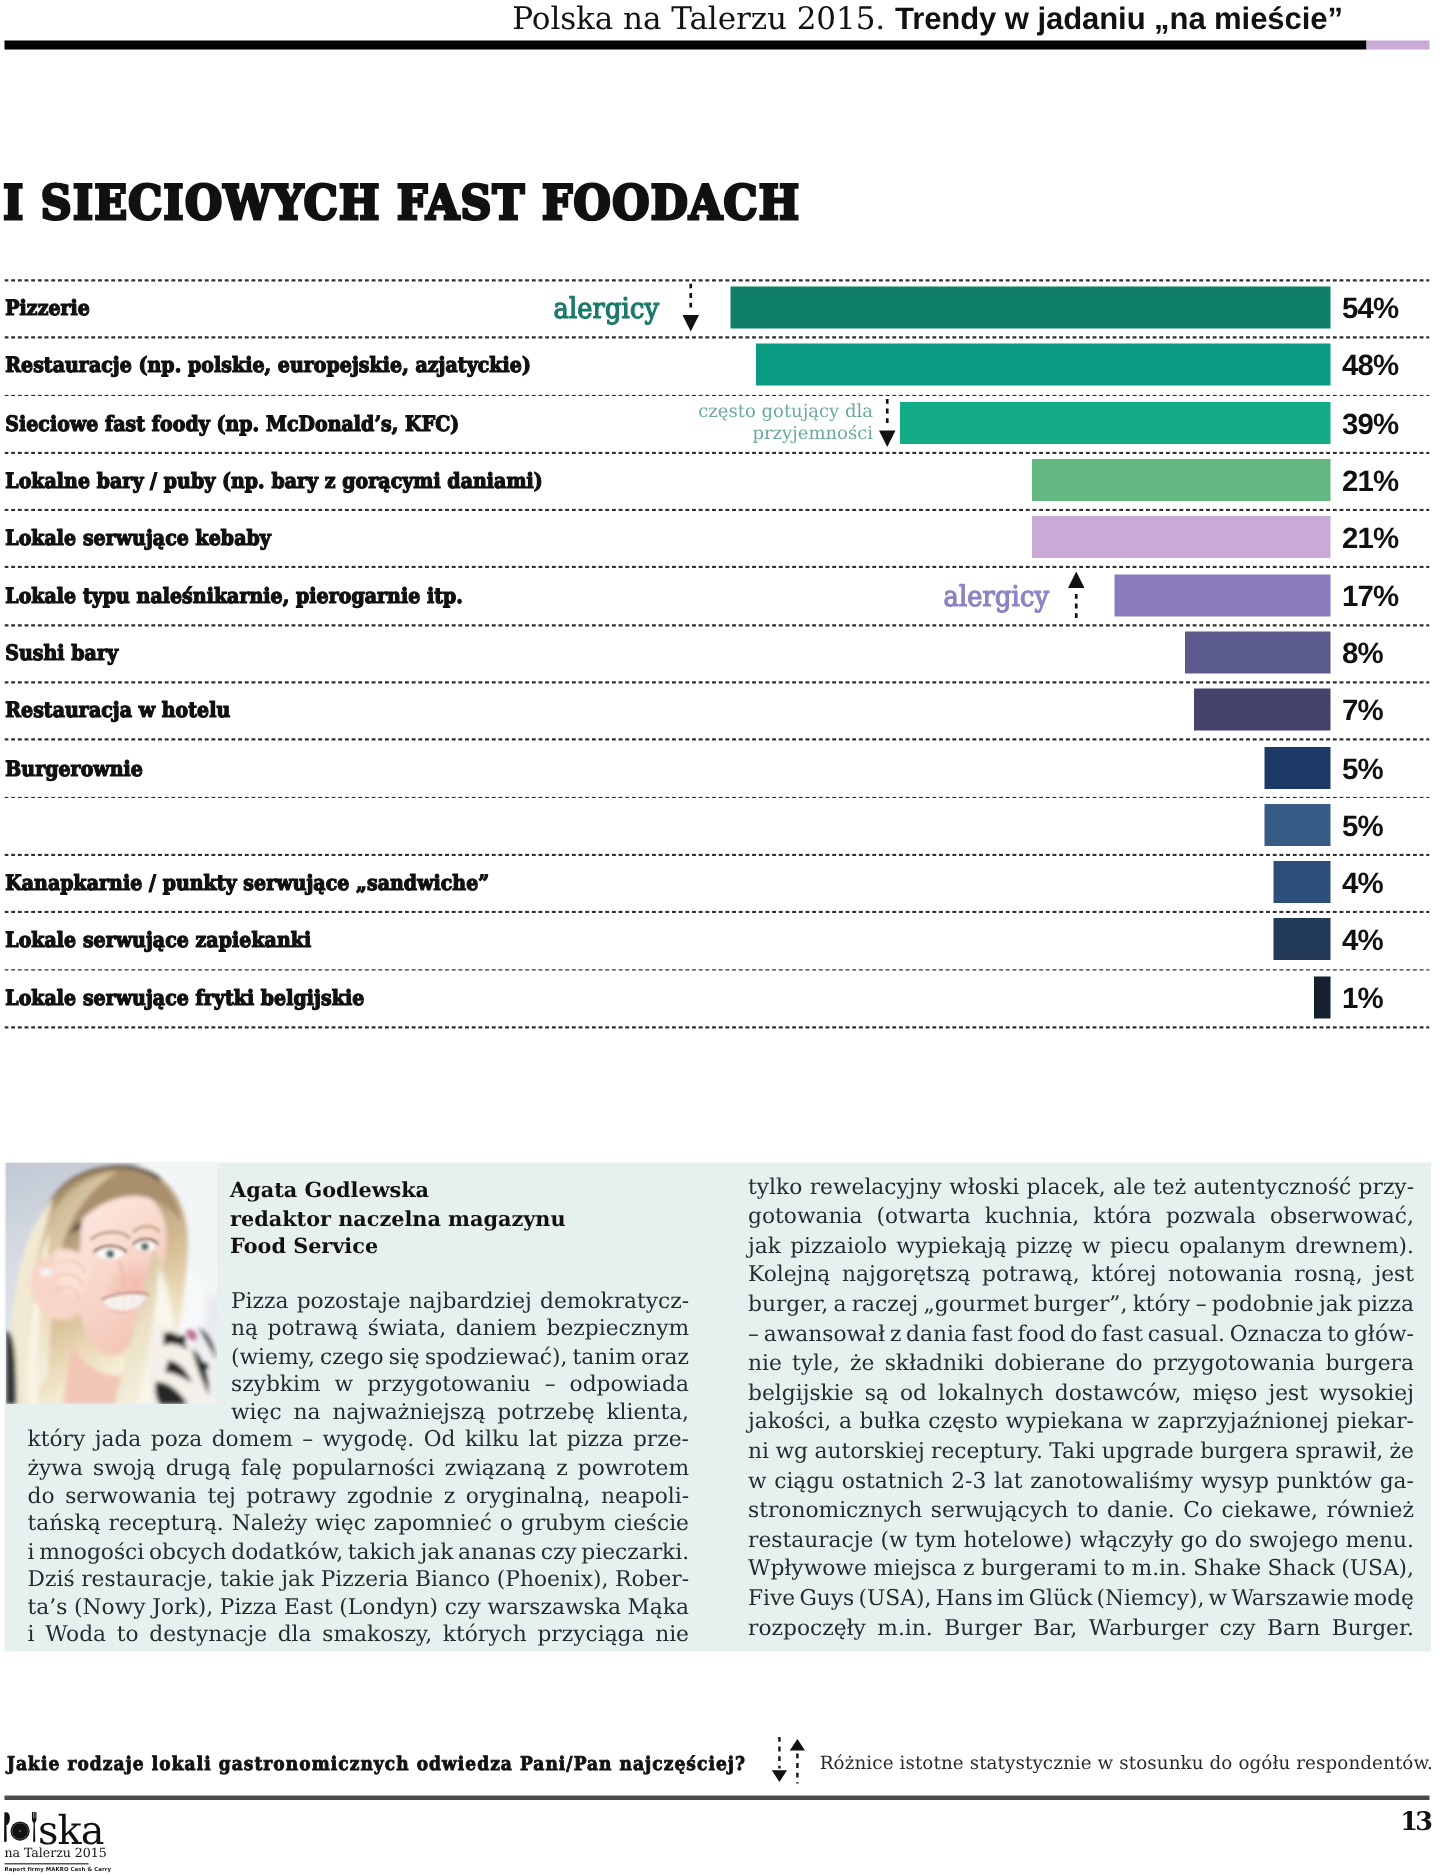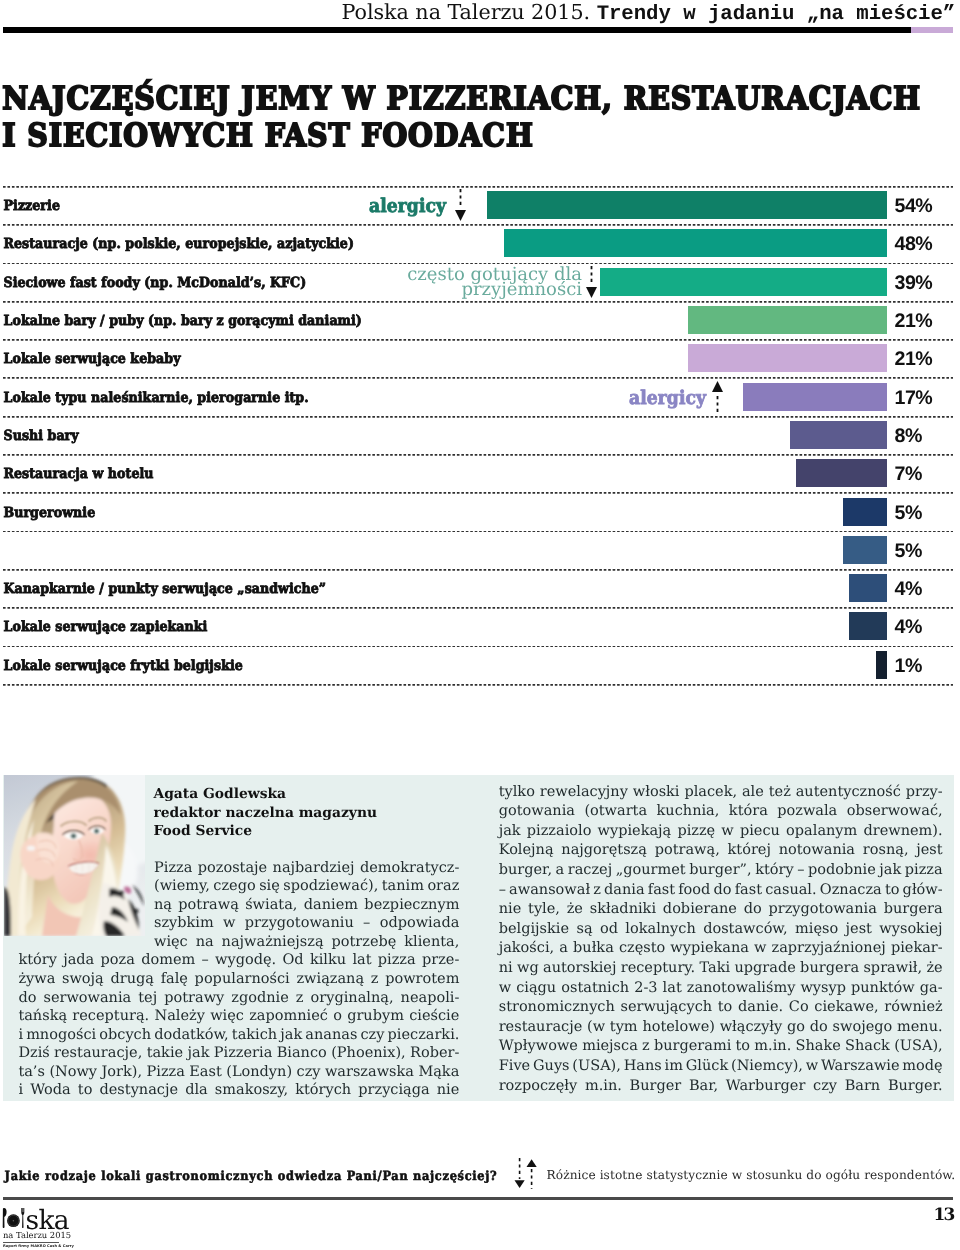--- a/index.html
+++ b/index.html
@@ -5,21 +5,21 @@
   html,body{margin:0;padding:0;}
   body{width:960px;height:1250px;background:#ffffff;overflow:hidden;
        font-family:"DejaVu Serif",serif;-webkit-font-smoothing:antialiased;
        text-rendering:geometricPrecision;}
   .page{position:relative;width:960px;height:1250px;will-change:transform;transform:translateZ(0);}
 
   
   .topbar{position:absolute;left:0;top:0;width:960px;height:28px;}
   .topbar-text{position:absolute;left:341.5px;top:1.1px;font-size:20.7px;line-height:22px;color:#111;white-space:nowrap;letter-spacing:-0.05px;}
   .topbar-text .pre{font-family:"DejaVu Serif",serif;font-weight:400;}
-  .topbar-text .ttl{font-family:Liberation Mono, monospace;font-weight:700;}
+  .topbar-text .ttl{font-family:Liberation Sans, sans-serif;font-weight:700;}
   .rule-black{position:absolute;left:3px;top:27px;width:908px;height:6px;background:#000;}
   .rule-purple{position:absolute;left:911px;top:27px;width:42px;height:6px;background:#c9aad7;}
 
   
   .headline{position:absolute;left:2.2px;top:79.5px;width:960px;
             font-family:"DejaVu Serif Condensed",serif;font-weight:700;font-size:31.6px;line-height:37.8px;
             letter-spacing:0.93px;color:#111;white-space:nowrap;
             -webkit-text-stroke:1.9px #111;}
 
   
@@ -31,26 +31,26 @@
   .cat{position:absolute;left:3.5px;top:50%;transform:translateY(-50%) translateY(1px);
        font-family:"DejaVu Serif Condensed",serif;font-weight:700;font-size:14px;line-height:20px;
        letter-spacing:0.06px;color:#111;white-space:nowrap;-webkit-text-stroke:0.8px #111;}
   .bar{position:absolute;right:73px;top:50%;transform:translateY(-50%);height:28px;}
   .pct{position:absolute;left:894.6px;top:50%;transform:translateY(-50%) translateY(1px);
        font-family:"Liberation Sans",sans-serif;font-weight:700;font-size:19.6px;line-height:20px;
        letter-spacing:-0.55px;color:#111;}
 
   
   .anno{position:absolute;top:50%;transform:translateY(-50%) translateY(1px);
-        font-family:"DejaVu Serif Condensed",serif;font-weight:700;font-size:19px;line-height:20px;
+        font-family:"DejaVu Serif Condensed",serif;font-weight:400;font-size:19px;line-height:20px;
         letter-spacing:0.1px;white-space:nowrap;}
   .anno.t1{-webkit-text-stroke:0.8px #1b7a68;}
   .anno.t2{-webkit-text-stroke:0.8px #8a85c4;}
   .anno2{position:absolute;top:50%;transform:translateY(-50%) translateY(0.5px);
-        font-family:"DejaVu Serif",serif;font-weight:400;font-size:18px;line-height:15.6px;
+        font-family:"DejaVu Serif",serif;font-weight:400;font-size:12px;line-height:15.6px;
         text-align:right;white-space:nowrap;}
   .arrow{position:absolute;}
 
   
   .panel{position:absolute;left:3px;top:775px;width:950.5px;height:326px;background:#e6f0ee;}
   .photo{position:absolute;left:4px;top:775px;width:141px;height:161px;overflow:hidden;}
   .qname{position:absolute;left:153.4px;top:784.9px;width:330px;
          font-family:"DejaVu Serif",serif;font-weight:700;font-size:13.85px;line-height:18.65px;color:#111;
          white-space:nowrap;}
   .qtext{position:absolute;left:18.4px;top:858.9px;width:441px;
@@ -85,21 +85,21 @@
 </style>
 </head>
 <body>
 
 <div class="page">
 <div class="topbar">
   <div class="topbar-text"><span class="pre">Polska na Talerzu 2015.</span> <span class="ttl">Trendy w jadaniu „na mieście”</span></div>
 </div>
 <div class="rule-black"></div>
 <div class="rule-purple"></div>
-<div class="headline"><span>NAJCZĘŚCIEJ JEMY W PIZZERIACH, RESTAURACJACH</span><br><span>I SIECIOWYCH FAST FOODACH</span></div>
+<div class="headline"><br><span>I SIECIOWYCH FAST FOODACH</span></div>
 <div class="chart">
   <div class="row">
     <svg class="dash" width="950" height="2" viewBox="0 0 950 2" preserveAspectRatio="none">
           <line x1="0" y1="1" x2="950" y2="1"></line>
         </svg>
     <div class="cat">Pizzerie</div>
     <div class="bar" style="width:400px;background:#0f8067"></div>
     <div class="pct">54%</div>
     <div class="anno t1" style="left:369px;color:#1b7a68;">alergicy</div>
     <svg class="arrow" style="left:454px;top:3px;width:13px;height:32px" viewBox="0 0 13 32">
@@ -338,22 +338,22 @@
         <path d="M32 85 C41 81 48 85 49 91"></path>
       </g>
     </g>
     <rect width="141" height="161" fill="#ffffff" opacity="0.05"></rect>
   </g>
 </svg>
 </div>
 <div class="qname"><span>Agata Godlewska</span><br><span>redaktor naczelna magazynu</span><br><span>Food Service</span></div>
 <div class="qtext">
       <div class="jl ind"><span>Pizza</span><span>pozostaje</span><span>najbardziej</span><span>demokratycz-</span></div>
+      <div class="jl ind"><span>ną</span><span>potrawą</span><span>świata,</span><span>daniem</span><span>bezpiecznym</span></div>
       <div class="jl ind"><span>(wiemy,</span><span>czego</span><span>się</span><span>spodziewać),</span><span>tanim</span><span>oraz</span></div>
-      <div class="jl ind"><span>ną</span><span>potrawą</span><span>świata,</span><span>daniem</span><span>bezpiecznym</span></div>
       <div class="jl ind"><span>szybkim</span><span>w</span><span>przygotowaniu</span><span>–</span><span>odpowiada</span></div>
       <div class="jl ind"><span>więc</span><span>na</span><span>najważniejszą</span><span>potrzebę</span><span>klienta,</span></div>
       <div class="jl"><span>który</span><span>jada</span><span>poza</span><span>domem</span><span>–</span><span>wygodę.</span><span>Od</span><span>kilku</span><span>lat</span><span>pizza</span><span>prze-</span></div>
       <div class="jl"><span>żywa</span><span>swoją</span><span>drugą</span><span>falę</span><span>popularności</span><span>związaną</span><span>z</span><span>powrotem</span></div>
       <div class="jl"><span>do</span><span>serwowania</span><span>tej</span><span>potrawy</span><span>zgodnie</span><span>z</span><span>oryginalną,</span><span>neapoli-</span></div>
       <div class="jl"><span>tańską</span><span>recepturą.</span><span>Należy</span><span>więc</span><span>zapomnieć</span><span>o</span><span>grubym</span><span>cieście</span></div>
       <div class="jl"><span>i</span><span>mnogości</span><span>obcych</span><span>dodatków,</span><span>takich</span><span>jak</span><span>ananas</span><span>czy</span><span>pieczarki.</span></div>
       <div class="jl"><span>Dziś</span><span>restauracje,</span><span>takie</span><span>jak</span><span>Pizzeria</span><span>Bianco</span><span>(Phoenix),</span><span>Rober-</span></div>
       <div class="jl"><span>ta’s</span><span>(Nowy</span><span>Jork),</span><span>Pizza</span><span>East</span><span>(Londyn)</span><span>czy</span><span>warszawska</span><span>Mąka</span></div>
       <div class="jl"><span>i</span><span>Woda</span><span>to</span><span>destynacje</span><span>dla</span><span>smakoszy,</span><span>których</span><span>przyciąga</span><span>nie</span></div>

